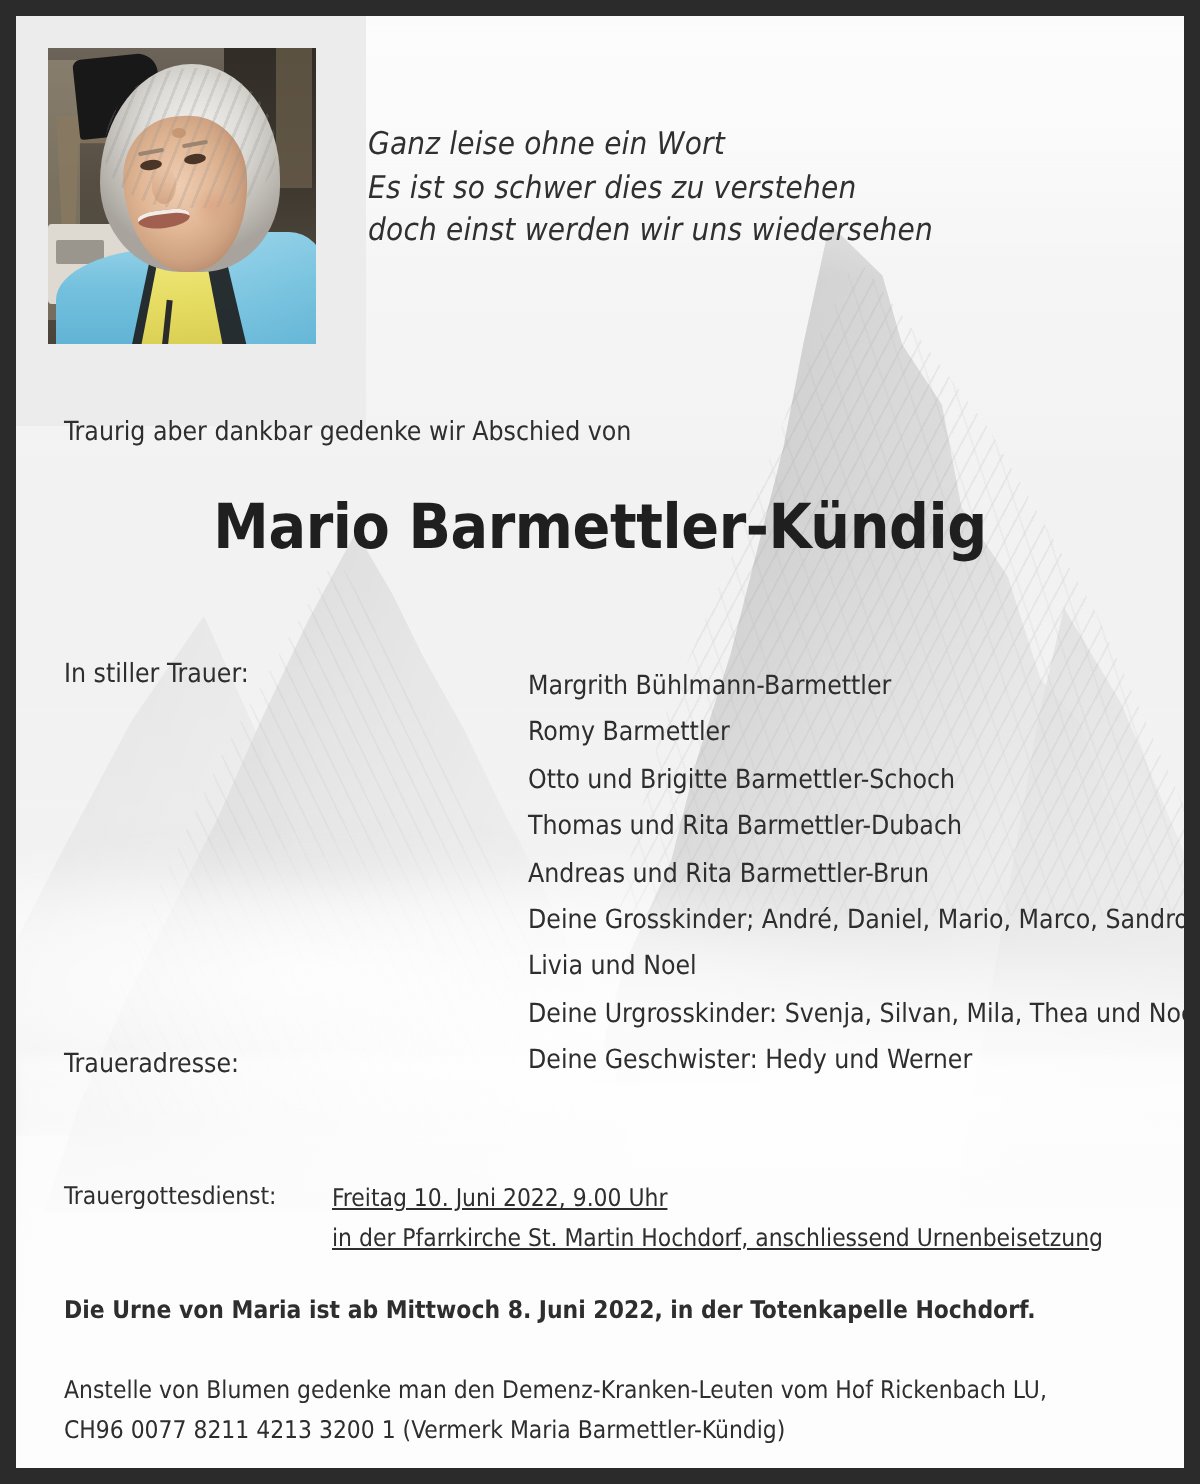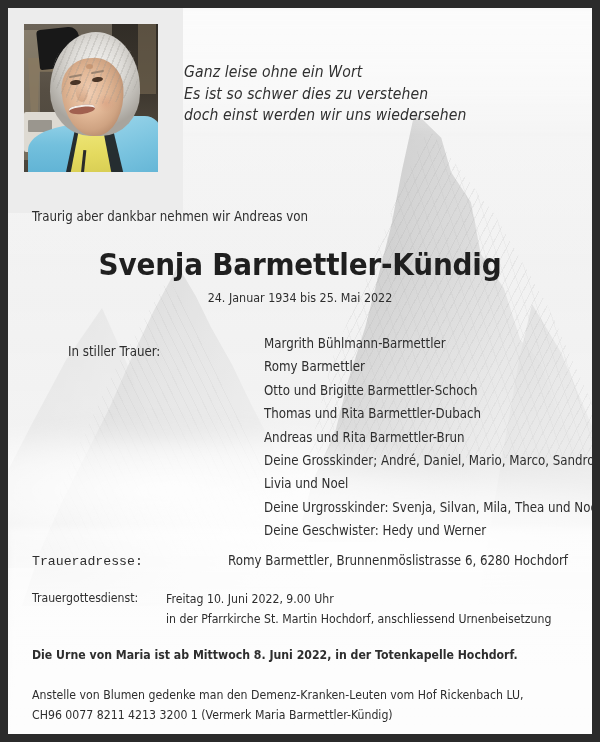--- a/index.html
+++ b/index.html
@@ -316,49 +316,49 @@
   }
   .dates {
     position:absolute; left:0; right:0; top:282px;
     text-align:center;
     font-size: 12.4px;
     color:#2e2e2e;
   }
 
   
   .mourn-label {
-    position:absolute; left:24px; top:336px;
-    font-size: 13.2px; color:#2e2e2e; white-space:nowrap;margin-left:36px;
+    position:absolute; left:24px; top:322px;
+    font-size: 13.2px; color:#2e2e2e; white-space:nowrap;
   }
   .mourn-list {
     position:absolute; left:256px; top:324px;
     font-size: 13.2px; line-height: 23.4px; color:#2e2e2e;
   }
   .mourn-list div { white-space: nowrap; }
 
   
   .addr-label {
-    position:absolute; left:24px; top:546px;
-    font-size: 13.2px; color:#2e2e2e; white-space:nowrap;font-family:Liberation Mono, monospace;
+    position:absolute; left:24px; top:517px;
+    font-size: 13.2px; color:#2e2e2e; white-space:nowrap;
   }
   .addr-value {
     position:absolute; right:24px; top:545px;
     font-size: 13.2px; color:#2e2e2e; white-space:nowrap;
   }
 
   
   .serv-label {
     position:absolute; left:24px; top:583px;
     font-size: 12.2px; color:#2e2e2e; white-space:nowrap;
   }
   .serv-lines {
     position:absolute; left:158px; top:582px;
     font-size: 12.2px; line-height: 19.5px; color:#2e2e2e;
   }
-  .serv-lines div { white-space: nowrap; }
+  .serv-lines div { white-space: nowrap; text-decoration: underline; }
 
   
   .urn-note {
     position:absolute; left:24px; top:640px;
     font-size: 12.2px; color:#2e2e2e; white-space:nowrap;font-weight:bold;
   }
 
   
   .donation {
     position:absolute; left:24px; top:678px;
@@ -421,40 +421,38 @@
         <div class="ph-cheek"></div>
         <div class="ph-mouth"></div>
       </div>
 
       <div class="poem">
         <div>Ganz leise ohne ein Wort</div>
         <div>Es ist so schwer dies zu verstehen</div>
         <div>doch einst werden wir uns wiedersehen</div>
       </div>
 
-      <div class="intro">Traurig aber dankbar nehmen wir Andreas von</div>
-
-      <div class="name">Svenja Barmettler-Kündig</div>
-      <div class="dates">24. Januar 1934 bis 25. Mai 2022</div>
+      <div class="intro">Traurig aber dankbar gedenke wir Abschied von</div>
+
+      <div class="name">Mario Barmettler-Kündig</div>
 
       <div class="mourn-label">In stiller Trauer:</div>
       <div class="mourn-list">
         <div>Margrith Bühlmann-Barmettler</div>
         <div>Romy Barmettler</div>
         <div>Otto und Brigitte Barmettler-Schoch</div>
         <div>Thomas und Rita Barmettler-Dubach</div>
         <div>Andreas und Rita Barmettler-Brun</div>
         <div>Deine Grosskinder; André, Daniel, Mario, Marco, Sandro,</div>
         <div>Livia und Noel</div>
         <div>Deine Urgrosskinder: Svenja, Silvan, Mila, Thea und Noemi</div>
         <div>Deine Geschwister: Hedy und Werner</div>
       </div>
 
       <div class="addr-label">Traueradresse:</div>
-      <div class="addr-value">Romy Barmettler, Brunnenmöslistrasse 6, 6280 Hochdorf</div>
 
       <div class="serv-label">Trauergottesdienst:</div>
       <div class="serv-lines">
         <div>Freitag 10. Juni 2022, 9.00 Uhr</div>
         <div>in der Pfarrkirche St. Martin Hochdorf, anschliessend Urnenbeisetzung</div>
       </div>
 
       <div class="urn-note">Die Urne von Maria ist ab Mittwoch 8. Juni 2022, in der Totenkapelle Hochdorf.</div>
 
       <div class="donation">

